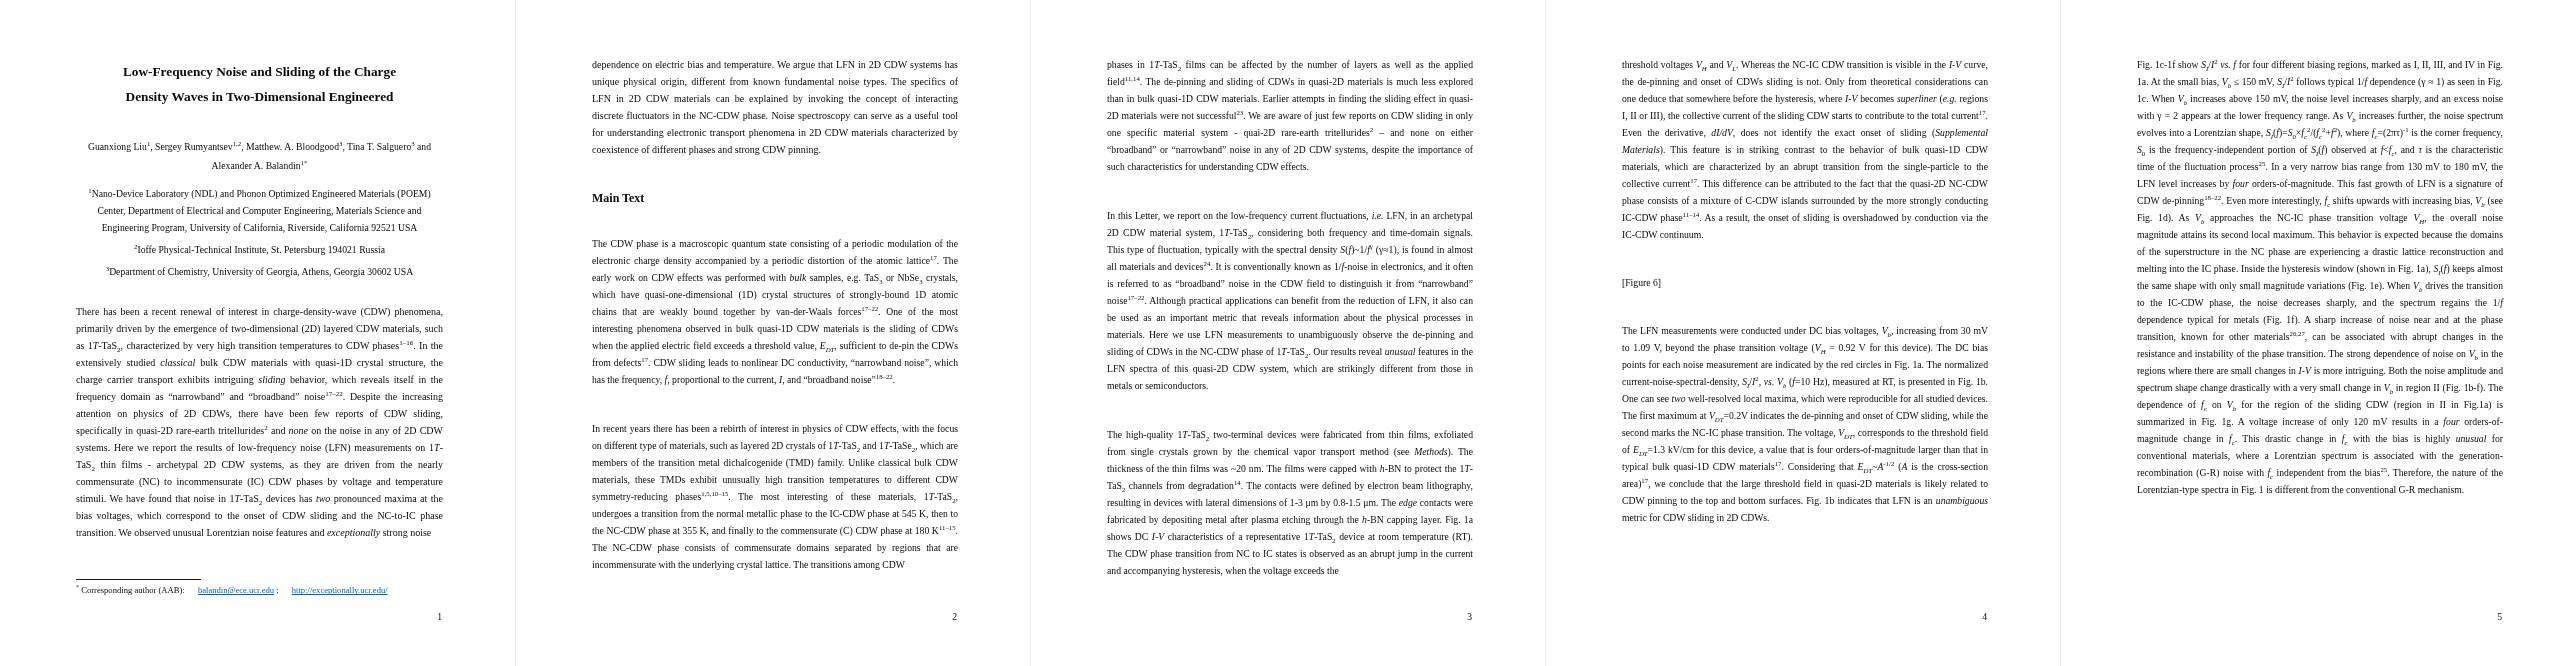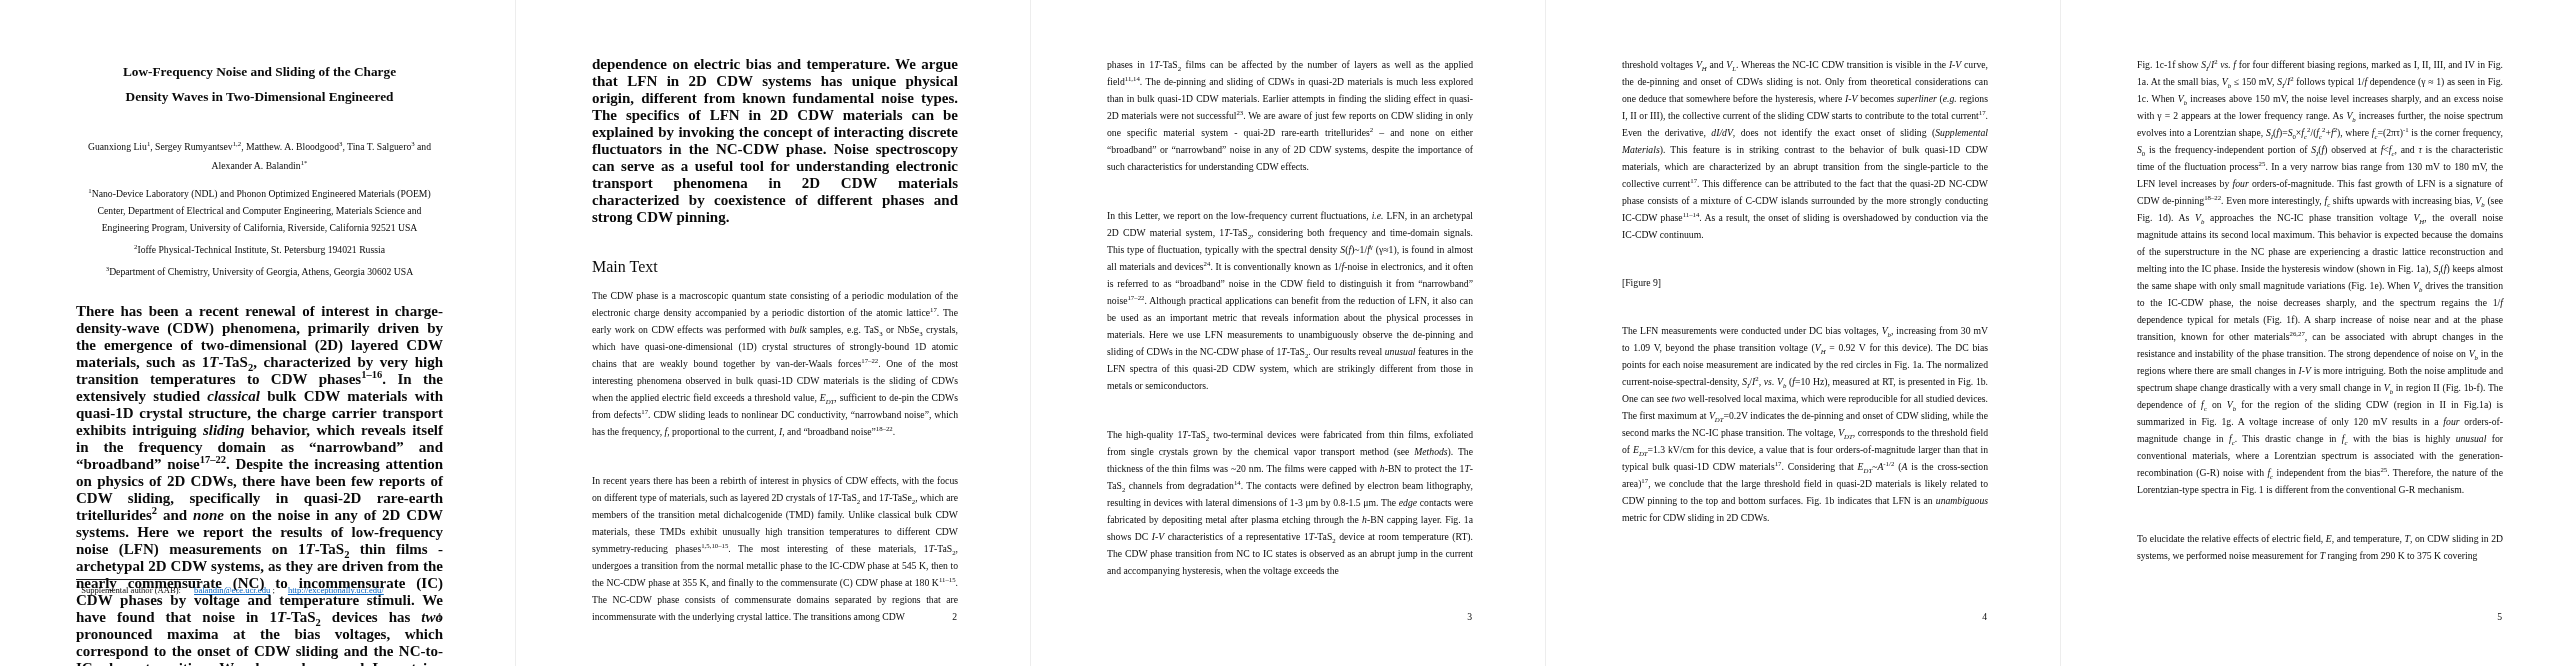--- a/index.html
+++ b/index.html
@@ -12,25 +12,25 @@
     width:515px;height:667px;box-sizing:border-box;flex:0 0 515px;
     padding:56px 72px 0 76px;position:relative;overflow:hidden;background:#ffffff;
   }
   .page + .page{border-left:0.6px solid #ededed;}
   .title{
     font-size:13.3px;font-weight:700;text-align:center;line-height:25px;margin:3.3px 0 0 0;
   }
   .authors{margin-top:29px;font-size:9.7px;line-height:18.3px;text-align:center;}
   .affils{margin-top:10px;}
   .affil{font-size:9.7px;line-height:17px;text-align:center;margin-top:5px;}
-  .abstract{margin-top:23px;font-weight:700;font-size:15px;line-height:17px;text-align:justify;}
+  .abstract{margin-top:23px;font-weight:400;font-size:10px;line-height:17px;text-align:justify;}
   .body-para{font-size:9.7px;line-height:17px;text-align:justify;margin:0;}
   .first-line-pad{margin-top:2.8px;}
   .gap-after{margin-bottom:32px;}
-  .heading{font-size:16px;font-weight:400;line-height:17px;margin:32px 0 12px 0;text-align:left;}
+  .heading{font-size:12px;font-weight:700;line-height:17px;margin:32px 0 28px 0;text-align:left;}
   .figure-marker{font-size:9.7px;line-height:17px;margin:31px 0 31px 0;text-align:left;}
   sup,sub{line-height:0;font-size:70%;}
   a{text-decoration:underline;cursor:pointer;margin-left:11px;}
   .footnote{position:absolute;left:76px;right:72px;top:579px;font-size:8.6px;line-height:12.8px;}
   .footnote-rule{width:125px;border-top:1.1px solid #1c1c1c;margin:0 0 4.4px 0;}
   .page-number{position:absolute;right:73px;top:611px;font-size:9.7px;}
 </style>
 </head>
 <body>
 
@@ -47,21 +47,21 @@
     </div>
     <div class="affils">
       <div class="affil"><sup>1</sup>Nano-Device Laboratory (NDL) and Phonon Optimized Engineered Materials (POEM) Center, Department of Electrical and Computer Engineering, Materials Science and Engineering Program, University of California, Riverside, California 92521 USA</div>
       <div class="affil"><sup>2</sup>Ioffe Physical-Technical Institute, St. Petersburg 194021 Russia</div>
       <div class="affil"><sup>3</sup>Department of Chemistry, University of Georgia, Athens, Georgia 30602 USA</div>
     </div>
     <p class="abstract">There has been a recent renewal of interest in charge-density-wave (CDW) phenomena, primarily driven by the emergence of two-dimensional (2D) layered CDW materials, such as 1<i>T</i>-TaS<sub>2</sub>, characterized by very high transition temperatures to CDW phases<sup>1–16</sup>. In the extensively studied <i>classical</i> bulk CDW materials with quasi-1D crystal structure, the charge carrier transport exhibits intriguing <i>sliding</i> behavior, which reveals itself in the frequency domain as “narrowband” and “broadband” noise<sup>17–22</sup>. Despite the increasing attention on physics of 2D CDWs, there have been few reports of CDW sliding, specifically in quasi-2D rare-earth tritellurides<sup>2</sup> and <i>none</i> on the noise in any of 2D CDW systems. Here we report the results of low-frequency noise (LFN) measurements on 1<i>T</i>-TaS<sub>2</sub> thin films - archetypal 2D CDW systems, as they are driven from the nearly commensurate (NC) to incommensurate (IC) CDW phases by voltage and temperature stimuli. We have found that noise in 1<i>T</i>-TaS<sub>2</sub> devices has <i>two</i> pronounced maxima at the bias voltages, which correspond to the onset of CDW sliding and the NC-to-IC phase transition. We observed unusual Lorentzian noise features and <i>exceptionally</i> strong noise</p>
     <div class="footnote">
       <div class="footnote-rule"></div>
       <div>
-        <sup>*</sup><span> Supplemental author (AAB): </span><a style="color: rgb(5, 99, 193);">balandin@ece.ucr.edu</a><span> ; </span><a style="color: rgb(5, 99, 193);">http://exceptionally.ucr.edu/</a>
+        <sup>*</sup><span> Corresponding author (AAB): </span><a style="color: rgb(5, 99, 193);">balandin@ece.ucr.edu</a><span> ; </span><a style="color: rgb(5, 99, 193);">http://exceptionally.ucr.edu/</a>
       </div>
     </div>
     <div class="page-number">1</div>
   </div>
 
   <div class="page">
     <p class="abstract first-line-pad" style="margin-top:0;">dependence on electric bias and temperature. We argue that LFN in 2D CDW systems has unique physical origin, different from known fundamental noise types. The specifics of LFN in 2D CDW materials can be explained by invoking the concept of interacting discrete fluctuators in the NC-CDW phase. Noise spectroscopy can serve as a useful tool for understanding electronic transport phenomena in 2D CDW materials characterized by coexistence of different phases and strong CDW pinning.</p>
     <h2 class="heading">Main Text</h2>
     <p class="body-para gap-after">The CDW phase is a macroscopic quantum state consisting of a periodic modulation of the electronic charge density accompanied by a periodic distortion of the atomic lattice<sup>17</sup>. The early work on CDW effects was performed with <i>bulk</i> samples, e.g. TaS<sub>3</sub> or NbSe<sub>3</sub> crystals, which have quasi-one-dimensional (1D) crystal structures of strongly-bound 1D atomic chains that are weakly bound together by van-der-Waals forces<sup>17–22</sup>. One of the most interesting phenomena observed in bulk quasi-1D CDW materials is the sliding of CDWs when the applied electric field exceeds a threshold value, <i>E<sub>DT</sub></i>, sufficient to de-pin the CDWs from defects<sup>17</sup>. CDW sliding leads to nonlinear DC conductivity, “narrowband noise”, which has the frequency, <i>f</i>, proportional to the current, <i>I</i>, and “broadband noise”<sup>18–22</sup>.</p>
     <p class="body-para">In recent years there has been a rebirth of interest in physics of CDW effects, with the focus on different type of materials, such as layered 2D crystals of 1<i>T</i>-TaS<sub>2</sub> and 1<i>T</i>-TaSe<sub>2</sub>, which are members of the transition metal dichalcogenide (TMD) family. Unlike classical bulk CDW materials, these TMDs exhibit unusually high transition temperatures to different CDW symmetry-reducing phases<sup>1,5,10–15</sup>. The most interesting of these materials, 1<i>T</i>-TaS<sub>2</sub>, undergoes a transition from the normal metallic phase to the IC-CDW phase at 545 K, then to the NC-CDW phase at 355 K, and finally to the commensurate (C) CDW phase at 180 K<sup>11–15</sup>. The NC-CDW phase consists of commensurate domains separated by regions that are incommensurate with the underlying crystal lattice. The transitions among CDW</p>
@@ -70,25 +70,24 @@
 
   <div class="page">
     <p class="body-para gap-after first-line-pad" style="margin-top:0;">phases in 1<i>T</i>-TaS<sub>2</sub> films can be affected by the number of layers as well as the applied field<sup>11,14</sup>. The de-pinning and sliding of CDWs in quasi-2D materials is much less explored than in bulk quasi-1D CDW materials. Earlier attempts in finding the sliding effect in quasi-2D materials were not successful<sup>23</sup>. We are aware of just few reports on CDW sliding in only one specific material system - quai-2D rare-earth tritellurides<sup>2</sup> – and none on either “broadband” or “narrowband” noise in any of 2D CDW systems, despite the importance of such characteristics for understanding CDW effects.</p>
     <p class="body-para gap-after">In this Letter, we report on the low-frequency current fluctuations, <i>i.e.</i> LFN, in an archetypal 2D CDW material system, 1<i>T</i>-TaS<sub>2</sub>, considering both frequency and time-domain signals. This type of fluctuation, typically with the spectral density <i>S</i>(<i>f</i>)~1/<i>f</i><sup>γ</sup> (γ≈1), is found in almost all materials and devices<sup>24</sup>. It is conventionally known as 1/<i>f</i>-noise in electronics, and it often is referred to as “broadband” noise in the CDW field to distinguish it from “narrowband” noise<sup>17–22</sup>. Although practical applications can benefit from the reduction of LFN, it also can be used as an important metric that reveals information about the physical processes in materials. Here we use LFN measurements to unambiguously observe the de-pinning and sliding of CDWs in the NC-CDW phase of 1<i>T</i>-TaS<sub>2</sub>. Our results reveal <i>unusual</i> features in the LFN spectra of this quasi-2D CDW system, which are strikingly different from those in metals or semiconductors.</p>
     <p class="body-para">The high-quality 1<i>T</i>-TaS<sub>2</sub> two-terminal devices were fabricated from thin films, exfoliated from single crystals grown by the chemical vapor transport method (see <i>Methods</i>). The thickness of the thin films was ~20 nm. The films were capped with <i>h</i>-BN to protect the 1<i>T</i>-TaS<sub>2</sub> channels from degradation<sup>14</sup>. The contacts were defined by electron beam lithography, resulting in devices with lateral dimensions of 1-3 μm by 0.8-1.5 μm. The <i>edge</i> contacts were fabricated by depositing metal after plasma etching through the <i>h</i>-BN capping layer. Fig. 1a shows DC <i>I-V</i> characteristics of a representative 1<i>T</i>-TaS<sub>2</sub> device at room temperature (RT). The CDW phase transition from NC to IC states is observed as an abrupt jump in the current and accompanying hysteresis, when the voltage exceeds the</p>
     <div class="page-number">3</div>
   </div>
 
   <div class="page">
     <p class="body-para first-line-pad" style="margin-top:0;">threshold voltages <i>V<sub>H</sub></i> and <i>V<sub>L</sub></i>. Whereas the NC-IC CDW transition is visible in the <i>I-V</i> curve, the de-pinning and onset of CDWs sliding is not. Only from theoretical considerations can one deduce that somewhere before the hysteresis, where <i>I-V</i> becomes <i>superliner</i> (<i>e.g.</i> regions I, II or III), the collective current of the sliding CDW starts to contribute to the total current<sup>17</sup>. Even the derivative, <i>dI/dV</i>, does not identify the exact onset of sliding (<i>Supplemental Materials</i>). This feature is in striking contrast to the behavior of bulk quasi-1D CDW materials, which are characterized by an abrupt transition from the single-particle to the collective current<sup>17</sup>. This difference can be attributed to the fact that the quasi-2D NC-CDW phase consists of a mixture of C-CDW islands surrounded by the more strongly conducting IC-CDW phase<sup>11–14</sup>. As a result, the onset of sliding is overshadowed by conduction via the IC-CDW continuum.</p>
-    <p class="figure-marker">[Figure 9]</p>
+    <p class="figure-marker">[Figure 6]</p>
     <p class="body-para">The LFN measurements were conducted under DC bias voltages, <i>V<sub>b</sub></i>, increasing from 30 mV to 1.09 V, beyond the phase transition voltage (<i>V<sub>H</sub></i> = 0.92 V for this device). The DC bias points for each noise measurement are indicated by the red circles in Fig. 1a. The normalized current-noise-spectral-density, <i>S<sub>I</sub></i>/<i>I</i><sup>2</sup>, <i>vs.</i> <i>V<sub>b</sub></i> (<i>f</i>=10 Hz), measured at RT, is presented in Fig. 1b. One can see <i>two</i> well-resolved local maxima, which were reproducible for all studied devices. The first maximum at <i>V<sub>DT</sub></i>=0.2V indicates the de-pinning and onset of CDW sliding, while the second marks the NC-IC phase transition. The voltage, <i>V<sub>DT</sub></i>, corresponds to the threshold field of <i>E<sub>DT</sub></i>=1.3 kV/cm for this device, a value that is four orders-of-magnitude larger than that in typical bulk quasi-1D CDW materials<sup>17</sup>. Considering that <i>E<sub>DT</sub></i>~<i>A</i><sup>-1/2</sup> (<i>A</i> is the cross-section area)<sup>17</sup>, we conclude that the large threshold field in quasi-2D materials is likely related to CDW pinning to the top and bottom surfaces. Fig. 1b indicates that LFN is an <i>unambiguous</i> metric for CDW sliding in 2D CDWs.</p>
     <div class="page-number">4</div>
   </div>
 
   <div class="page">
     <p class="body-para gap-after first-line-pad" style="margin-top:0;">Fig. 1c-1f show <i>S<sub>I</sub></i>/<i>I</i><sup>2</sup> <i>vs.</i> <i>f</i> for four different biasing regions, marked as I, II, III, and IV in Fig. 1a. At the small bias, <i>V<sub>b</sub></i> ≤ 150 mV, <i>S<sub>I</sub></i>/<i>I</i><sup>2</sup> follows typical 1/<i>f</i> dependence (γ ≈ 1) as seen in Fig. 1c. When <i>V<sub>b</sub></i> increases above 150 mV, the noise level increases sharply, and an excess noise with γ = 2 appears at the lower frequency range. As <i>V<sub>b</sub></i> increases further, the noise spectrum evolves into a Lorentzian shape, <i>S<sub>I</sub></i>(<i>f</i>)=<i>S</i><sub>0</sub>×<i>f<sub>c</sub></i><sup>2</sup>/(<i>f<sub>c</sub></i><sup>2</sup>+<i>f</i><sup>2</sup>), where <i>f<sub>c</sub></i>=(2πτ)<sup>-1</sup> is the corner frequency, <i>S</i><sub>0</sub> is the frequency-independent portion of <i>S<sub>I</sub></i>(<i>f</i>) observed at <i>f</i>&lt;<i>f<sub>c</sub></i>, and <i>τ</i> is the characteristic time of the fluctuation process<sup>25</sup>. In a very narrow bias range from 130 mV to 180 mV, the LFN level increases by <i>four</i> orders-of-magnitude. This fast growth of LFN is a signature of CDW de-pinning<sup>18–22</sup>. Even more interestingly, <i>f<sub>c</sub></i> shifts upwards with increasing bias, <i>V<sub>b</sub></i> (see Fig. 1d). As <i>V<sub>b</sub></i> approaches the NC-IC phase transition voltage <i>V<sub>H</sub></i>, the overall noise magnitude attains its second local maximum. This behavior is expected because the domains of the superstructure in the NC phase are experiencing a drastic lattice reconstruction and melting into the IC phase. Inside the hysteresis window (shown in Fig. 1a), <i>S<sub>I</sub></i>(<i>f</i>) keeps almost the same shape with only small magnitude variations (Fig. 1e). When <i>V<sub>b</sub></i> drives the transition to the IC-CDW phase, the noise decreases sharply, and the spectrum regains the 1/<i>f</i> dependence typical for metals (Fig. 1f). A sharp increase of noise near and at the phase transition, known for other materials<sup>26,27</sup>, can be associated with abrupt changes in the resistance and instability of the phase transition. The strong dependence of noise on <i>V<sub>b</sub></i> in the regions where there are small changes in <i>I-V</i> is more intriguing. Both the noise amplitude and spectrum shape change drastically with a very small change in <i>V<sub>b</sub></i> in region II (Fig. 1b-f). The dependence of <i>f</i><sub>c</sub> on <i>V<sub>b</sub></i> for the region of the sliding CDW (region in II in Fig.1a) is summarized in Fig. 1g. A voltage increase of only 120 mV results in a <i>four</i> orders-of-magnitude change in <i>f<sub>c</sub></i>. This drastic change in <i>f<sub>c</sub></i> with the bias is highly <i>unusual</i> for conventional materials, where a Lorentzian spectrum is associated with the generation-recombination (G-R) noise with <i>f<sub>c</sub></i> independent from the bias<sup>25</sup>. Therefore, the nature of the Lorentzian-type spectra in Fig. 1 is different from the conventional G-R mechanism.</p>
-    <p class="body-para">To elucidate the relative effects of electric field, <i>E</i>, and temperature, <i>T</i>, on CDW sliding in 2D systems, we performed noise measurement for <i>T</i> ranging from 290 K to 375 K covering</p>
     <div class="page-number">5</div>
   </div>
 
 </div>
 
 
 </body></html>

